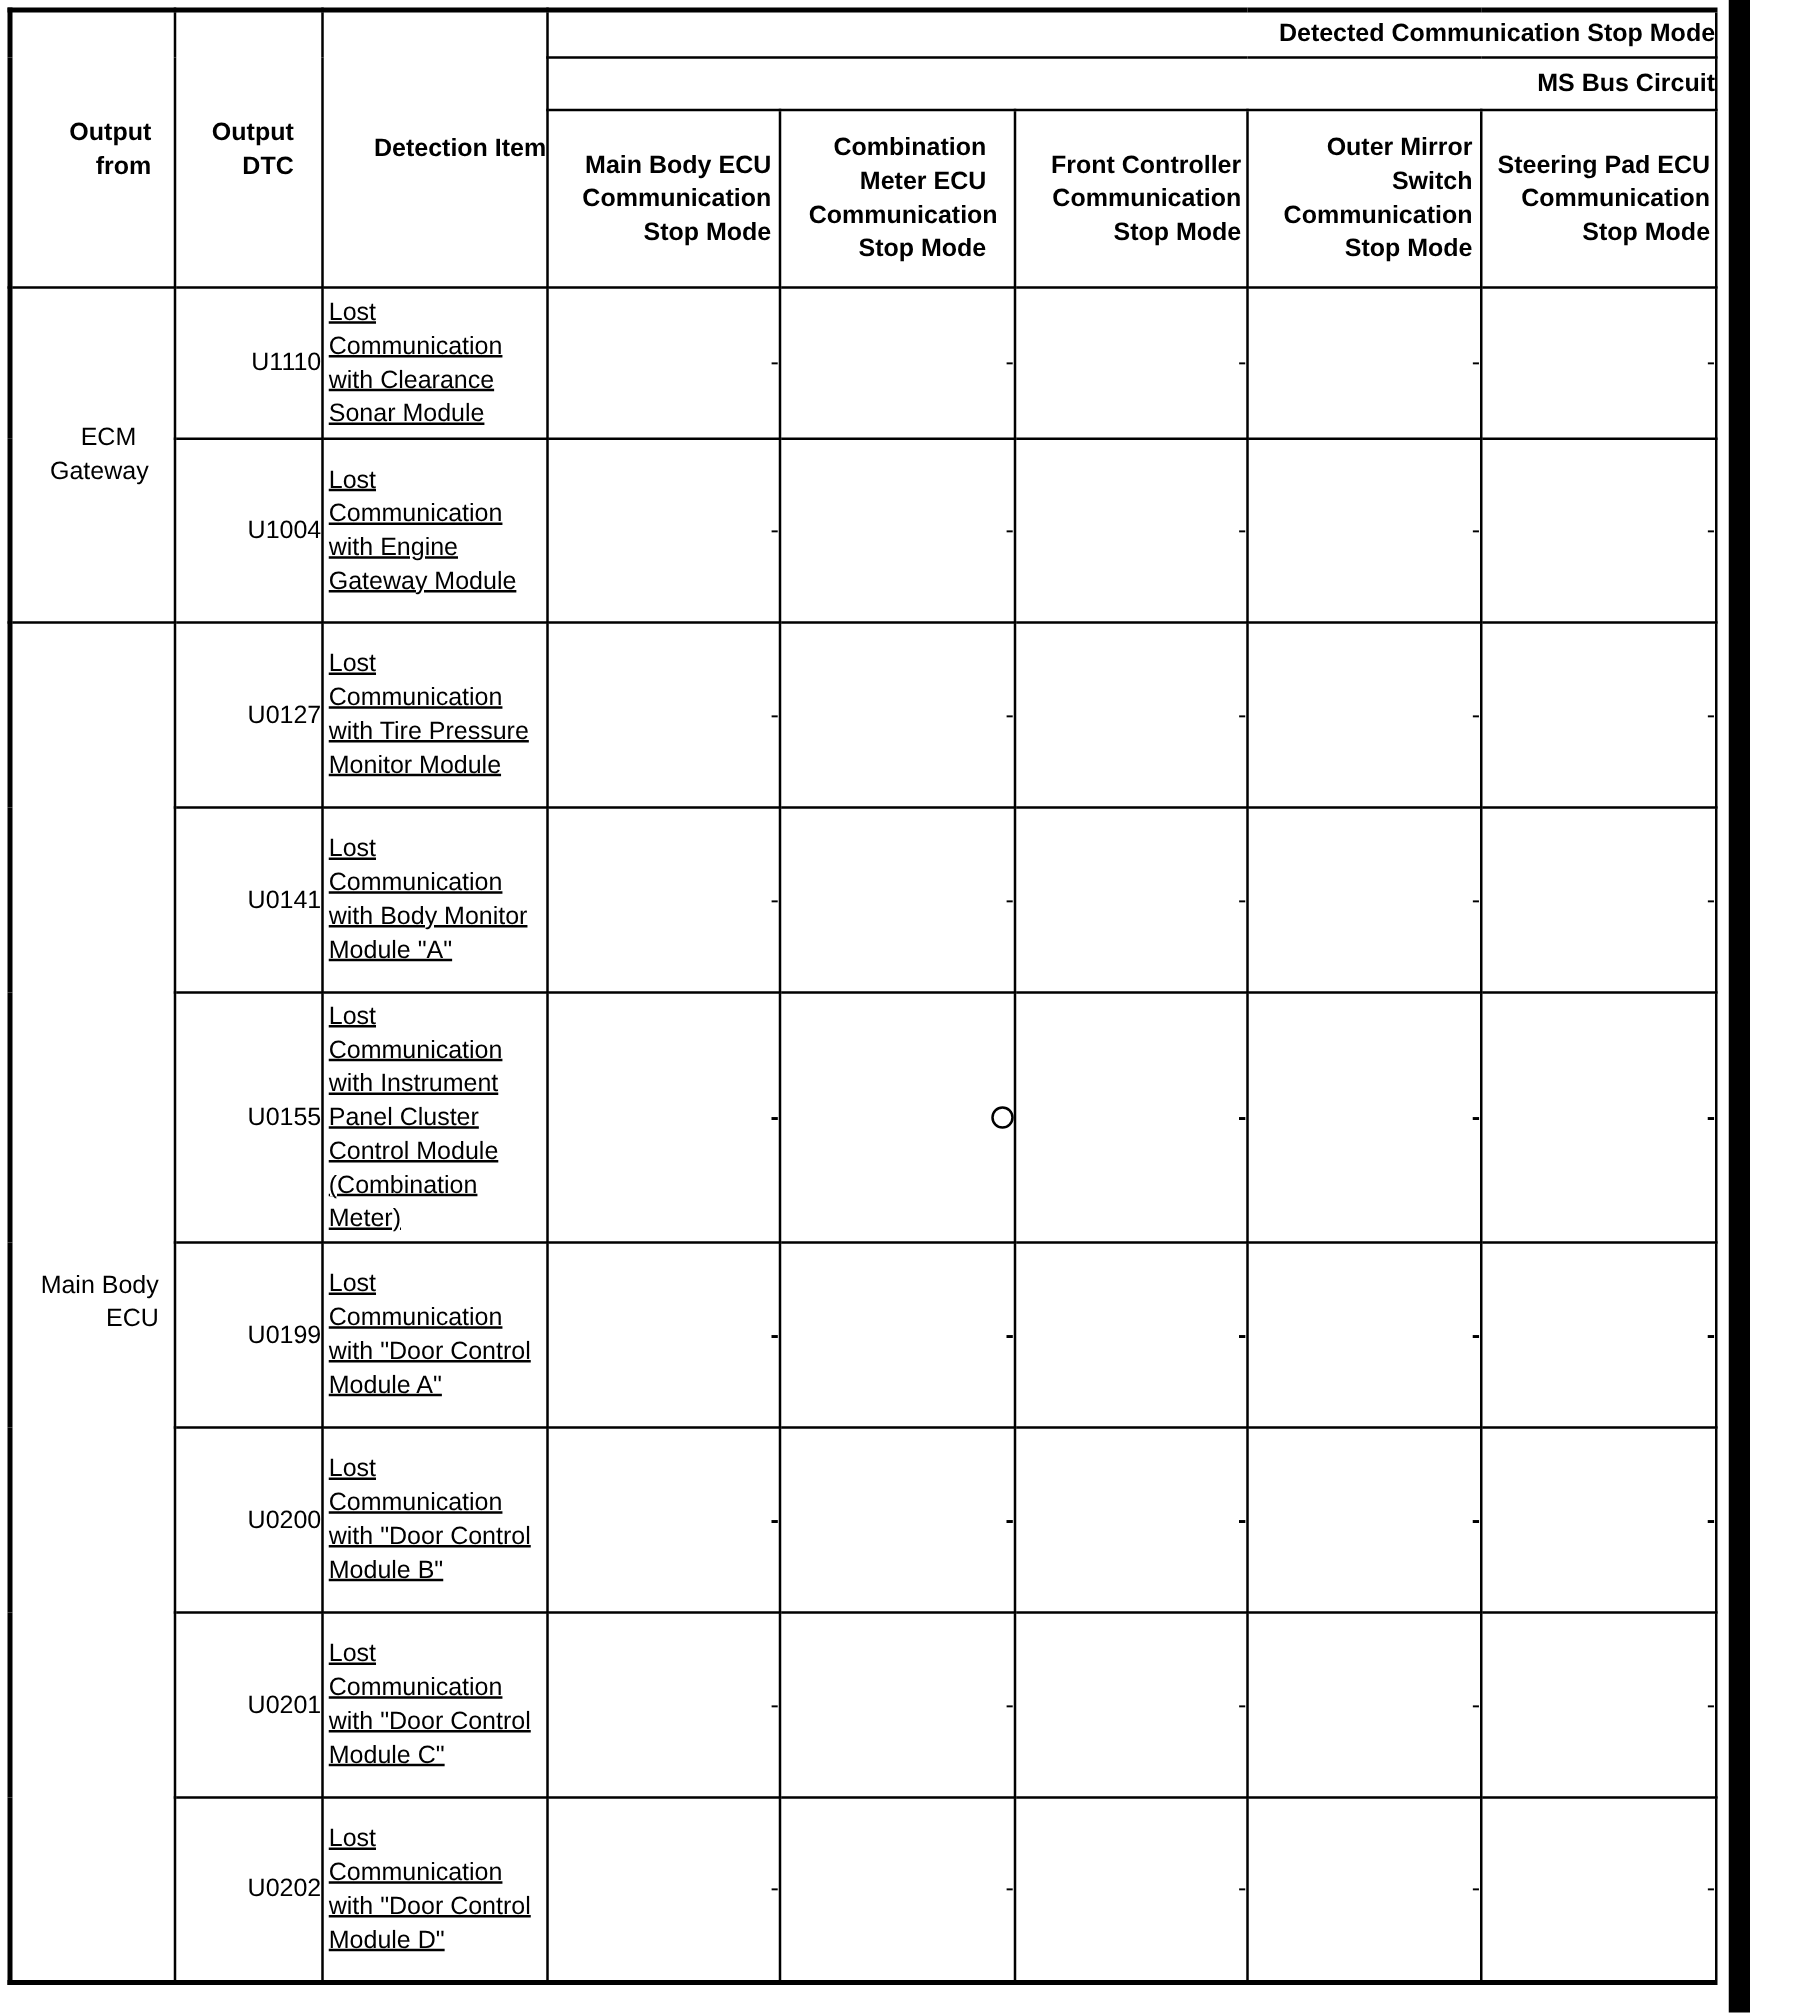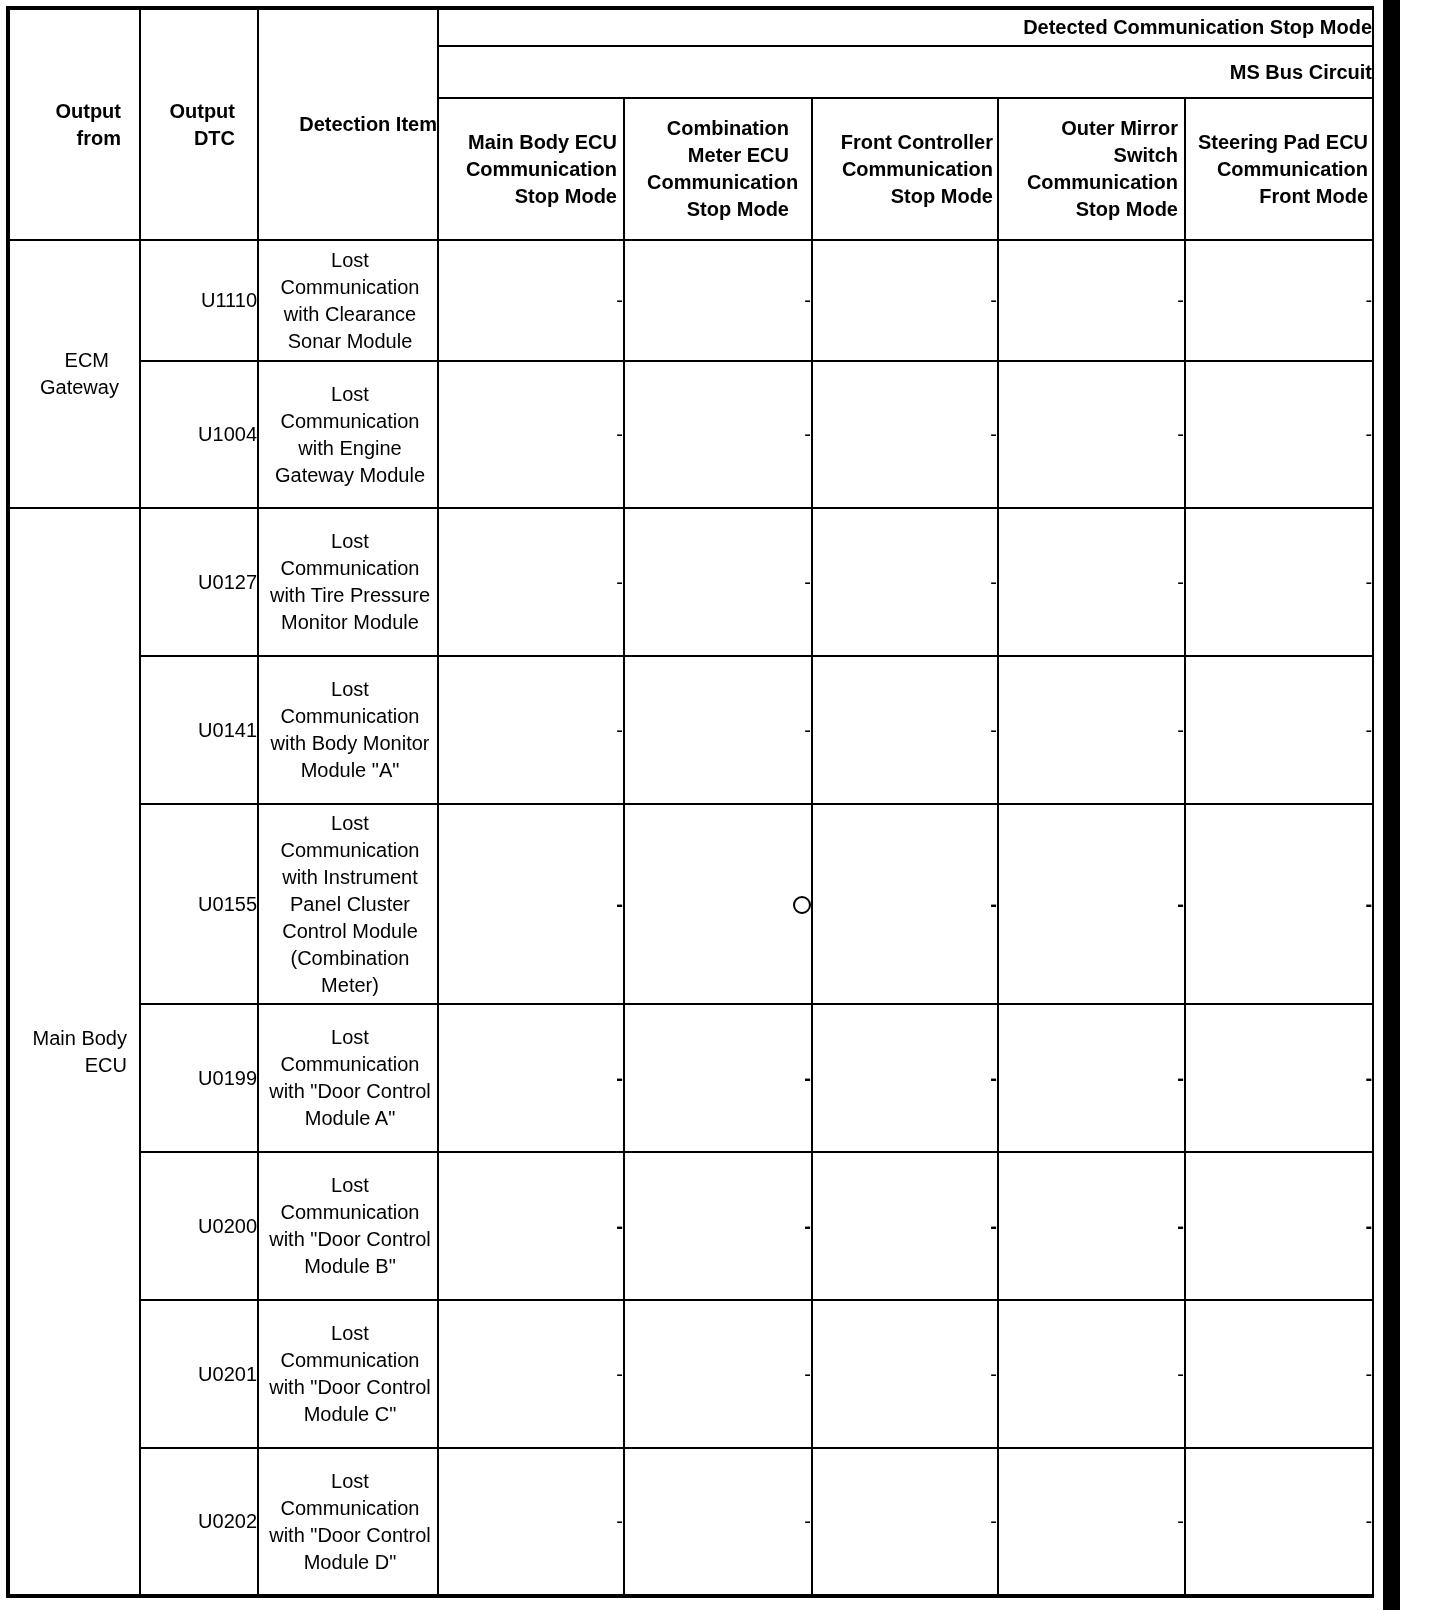--- a/index.html
+++ b/index.html
@@ -2,21 +2,21 @@
 <html><head>
 <meta charset="utf-8">
 <style>
   html,body{margin:0;padding:0;background:#fff;}
   body{width:1440px;height:1610px;position:relative;overflow:hidden;font-family:"Liberation Sans",sans-serif;color:#000;}
   .wrap{position:absolute;left:6px;top:6px;width:1365px;height:1554px;}
   table{border-collapse:collapse;width:1365px;table-layout:fixed;border-top:4px solid #000;border-left:4px solid #000;border-bottom:4px solid #000;border-right:2px solid #000;}
   td,th{border:2px solid #000;padding:0;font-size:20px;line-height:27px;vertical-align:middle;}
   th{font-weight:bold;text-align:right;}
   td.c{text-align:right;}
-  td.left{text-align:center;padding-left:4px;vertical-align:middle;}
+  td.left{text-align:left;padding-left:4px;vertical-align:middle;text-decoration:underline;}
   .bar{position:absolute;left:1383px;top:0;width:17px;height:1610px;background:#000;}
   .circle{display:inline-block;width:14px;height:14px;border:2.5px solid #000;border-radius:50%;vertical-align:middle;}
   .dash{font-size:20px;}
   .dash.bold{font-weight:bold;}
 </style>
 </head>
 <body>
 
 <div class="wrap">
 <table>
@@ -30,29 +30,29 @@
         <col style="width:187px">
         <col style="width:188px">
   </colgroup>
   <tbody>
         <tr style="height:38px">
     <th rowspan="3" style="padding:0 18px">Output from</th>
     <th rowspan="3" style="padding:0 22px">Output DTC</th>
     <th rowspan="3">Detection Item</th>
     <th colspan="5">Detected Communication Stop Mode</th>
   </tr>
-  <tr style="height:52px">
+  <tr style="height:42px">
     <th colspan="5">MS Bus Circuit</th>
   </tr>
   <tr style="height:136px">
     <th style="padding:0 6px">Main Body ECU Communication Stop Mode</th>
     <th style="padding:16px 22px">Combination Meter ECU Communication Stop Mode</th>
     <th style="padding:0 4px">Front Controller Communication Stop Mode</th>
     <th style="padding:0 6px">Outer Mirror Switch Communication Stop Mode</th>
-    <th style="padding:0 4px">Steering Pad ECU Communication Front Mode</th>
+    <th style="padding:0 4px">Steering Pad ECU Communication Stop Mode</th>
   </tr>
 
   <tr style="height:121px">
     <td rowspan="2" class="c" style="padding:0 30px">ECM Gateway</td>
     <td class="c">U1110</td>
     <td class="left">Lost Communication with Clearance Sonar Module</td>
     <td class="c dash">-</td>
     <td class="c dash">-</td>
     <td class="c dash">-</td>
     <td class="c dash">-</td>

